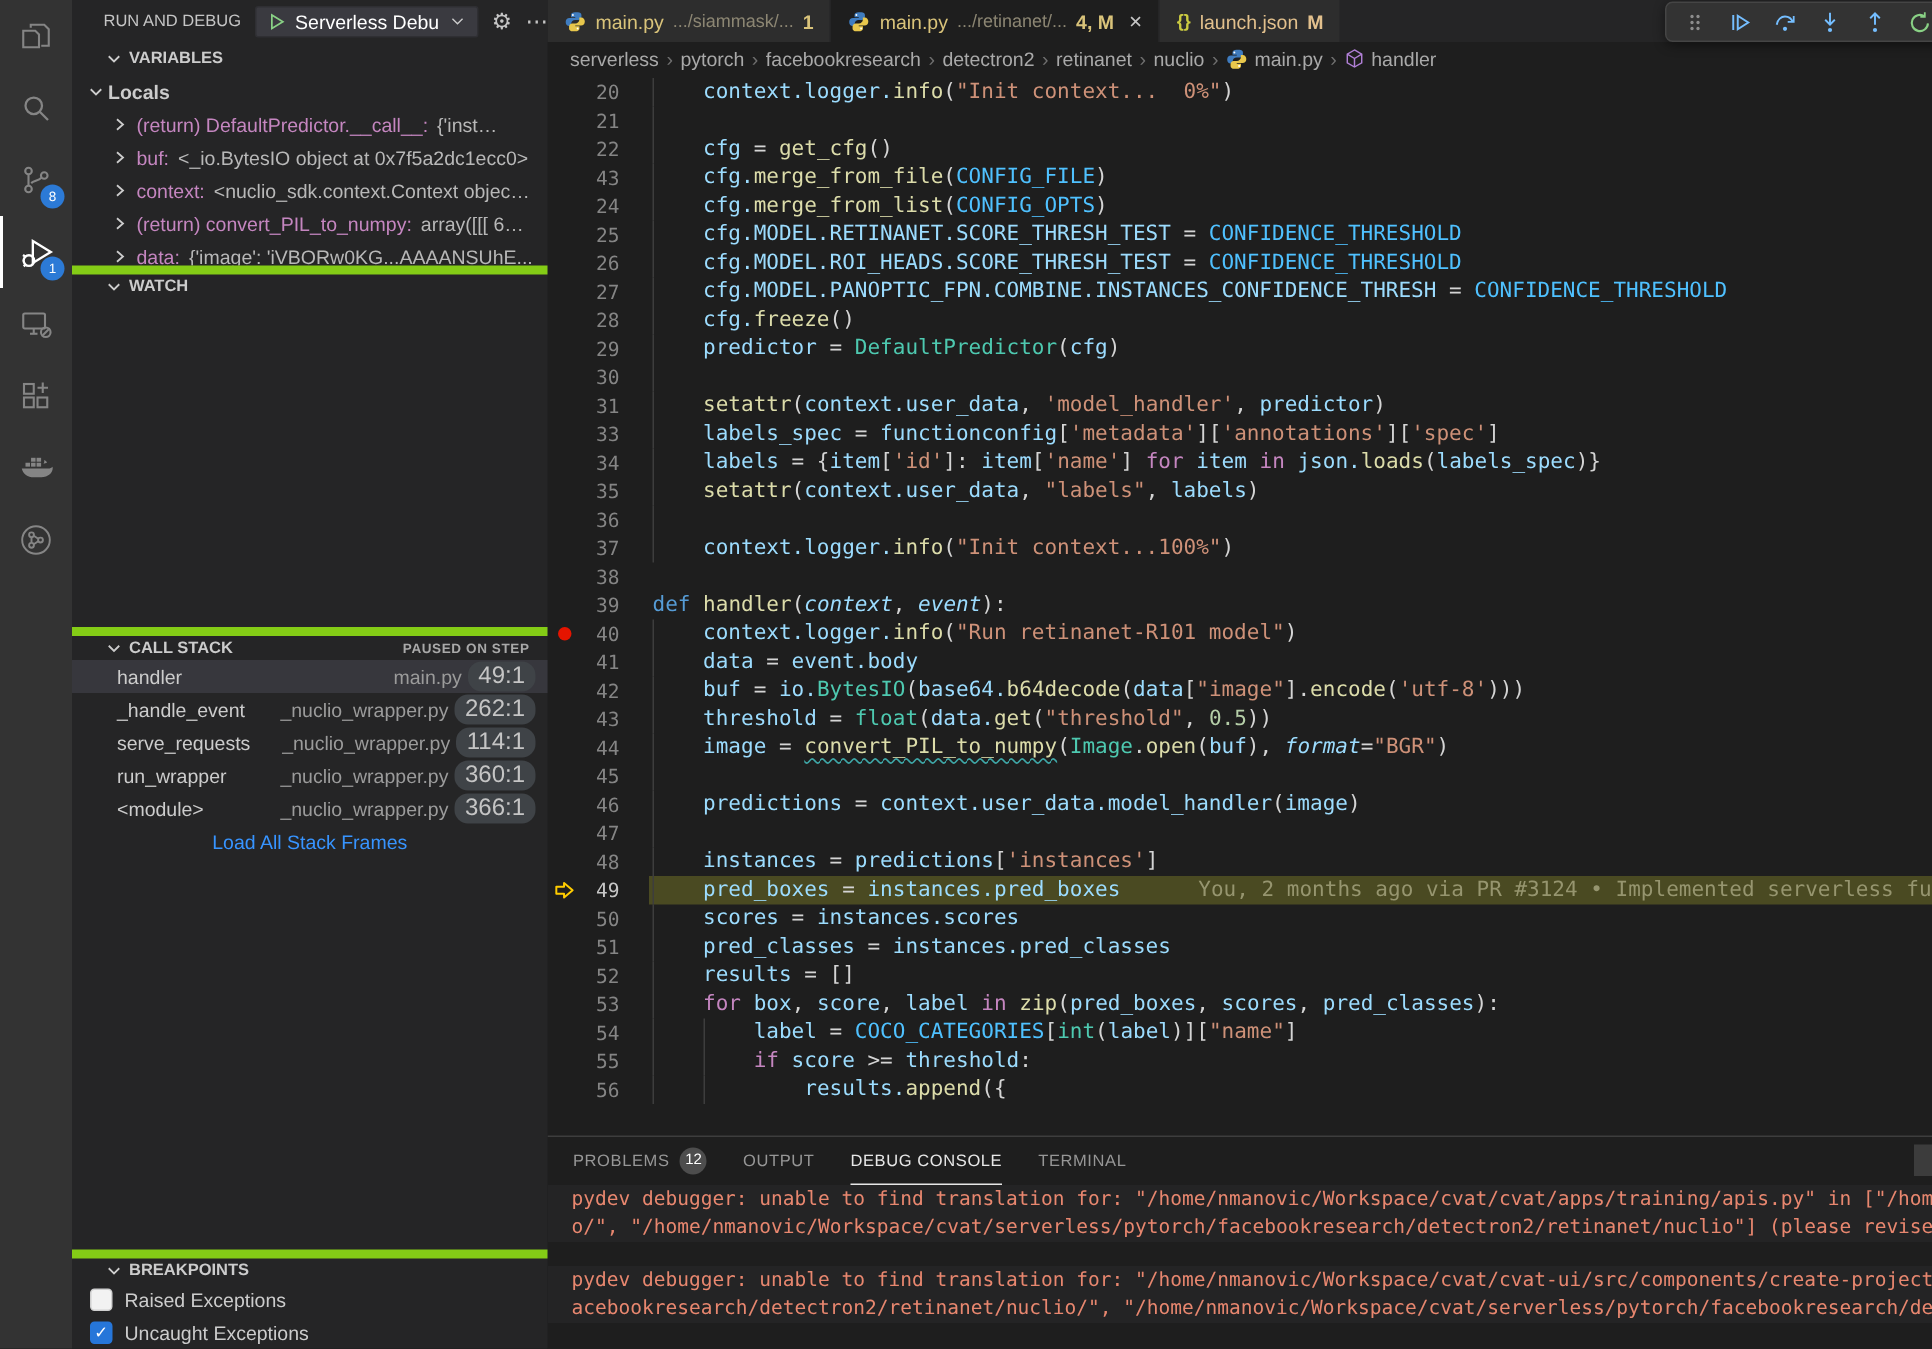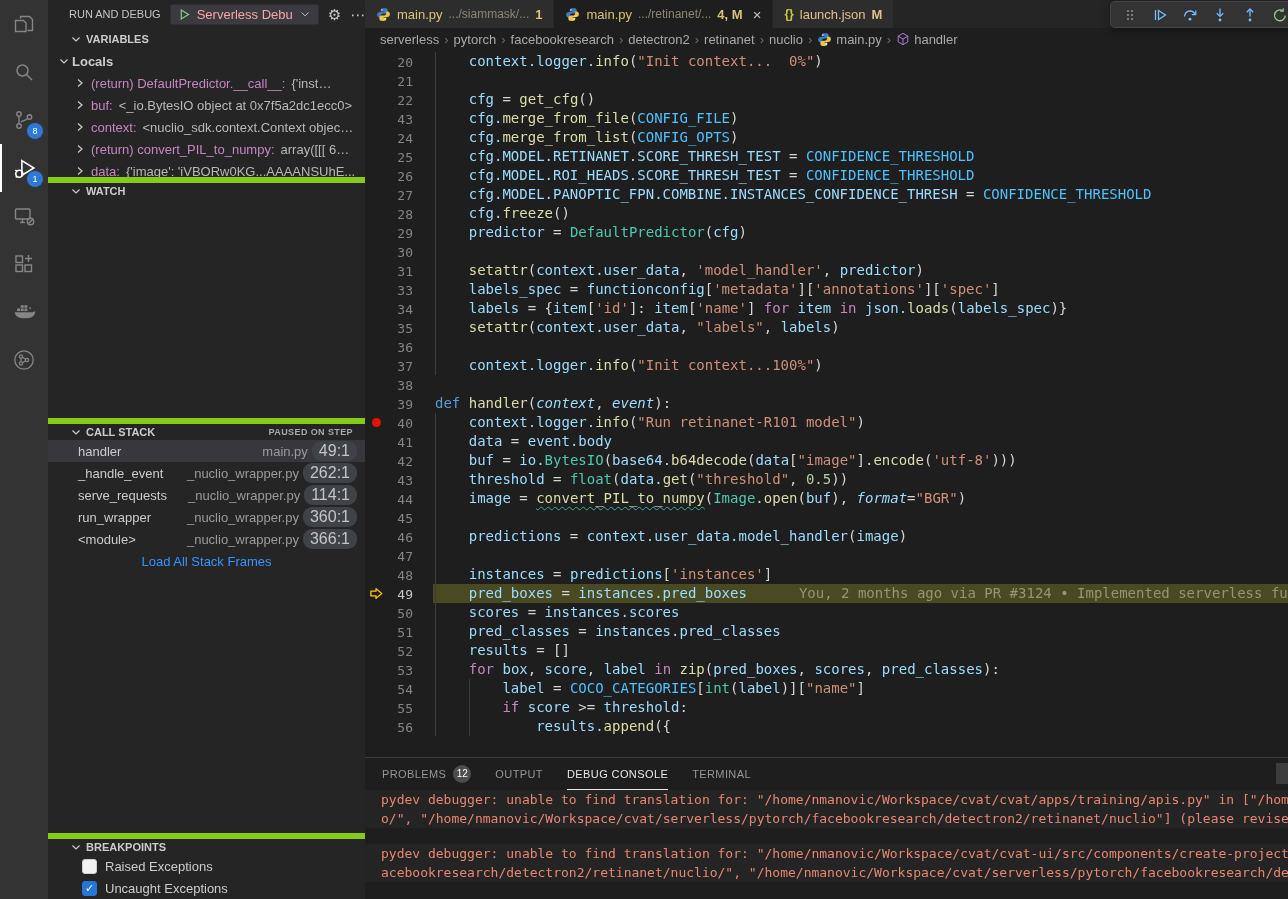--- a/index.html
+++ b/index.html
@@ -12,21 +12,21 @@
   .ab-item { position:relative; width:48px; height:48px; display:flex; align-items:center; justify-content:center; color:#858585; cursor:pointer; }
   .ab-item.active { color:#ffffff; box-shadow: inset 2px 0 0 #ffffff; }
   .ab-badge { position:absolute; right:5px; bottom:5px; min-width:16px; height:16px; border-radius:50%;
     background:#2c7ad6; color:#fff; font-size:9px; display:flex; align-items:center; justify-content:center; padding:0 2px; }
 
   
   .sidebar { position:absolute; left:48px; top:0; bottom:0; width:317px; background:#252526; display:flex; flex-direction:column; z-index:5; }
   .sb-toolbar { flex:none; height:28px; display:flex; align-items:center; padding:0 10px 0 21px; gap:9px; }
   .sb-title { font-size:11px; color:#c5c5c5; white-space:nowrap; }
   .launch-select { width:178px; height:21px; background:#3a3a40; border:1px solid #2f2f33; border-radius:2px;
-    display:flex; align-items:center; gap:6px; padding:0 7px; font-size:13px; color:#fca5a5; cursor:pointer; }
+    display:flex; align-items:center; gap:6px; padding:0 7px; font-size:13px; color:#ffffff; cursor:pointer; }
   .launch-select .lname { flex:1; white-space:nowrap; overflow:hidden; }
   .icon-btn { color:#c5c5c5; font-size:15px; cursor:pointer; line-height:1; }
 
   .section-header { flex:none; height:22px; display:flex; align-items:center; gap:2px; padding-left:20px;
     font-size:11px; font-weight:bold; color:#cccccc; }
   .bordered { border-top:6px solid #84cc16; }
   .sec-spacer { flex:none; }
   .chev { color:#cccccc; }
 
   .tree-row { flex:none; height:22px; display:flex; align-items:center; font-size:13px; white-space:pre; overflow:hidden; cursor:pointer; }
@@ -38,21 +38,21 @@
 
   .cs-body { flex:none; }
   .cs-row { padding-left:30px; padding-right:8px; color:#cccccc; }
   .cs-row.selected { background:#37373d; }
   .cs-name { white-space:nowrap; }
   .cs-file { margin-left:auto; color:#9b9b9b; white-space:nowrap; }
   .cs-badge { margin-left:4px; background:#3f4347; color:#c5c5c5; font-size:16px; border-radius:9px; padding:1px 7px; }
   .cs-status { margin-left:auto; margin-right:12px; font-size:9px; font-weight:bold; color:#a9a9a9; letter-spacing:.4px; }
   .load-link { height:22px; display:flex; align-items:center; justify-content:center; color:#3794ff; font-size:13px; cursor:pointer; }
 
-  .bp-row { padding-left:34px; gap:8px; color:#cccccc; }
+  .bp-row { padding-left:12px; gap:8px; color:#cccccc; }
   .cbx { width:15px; height:15px; border-radius:3px; flex:none; }
   .cbx.off { background:#f2f2f2; border:1px solid #d0d0d0; }
   .cbx.on { background:#2676d9; border:1px solid #2676d9; color:#fff; font-size:11px; display:flex; align-items:center; justify-content:center; }
 
   
   .main { position:absolute; left:365px; top:0; right:0; bottom:0; background:#1e1e1e; }
   .tabbar { height:28px; background:#252526; display:flex; align-items:stretch; }
   .tab { display:flex; align-items:center; gap:6px; padding:0 11px; background:#2d2d2d; margin-right:1px; font-size:13px; cursor:pointer; white-space:nowrap; }
   .tab.active { background:#1e1e1e; }
   .tab .t-title { color:#d9c37a; }

